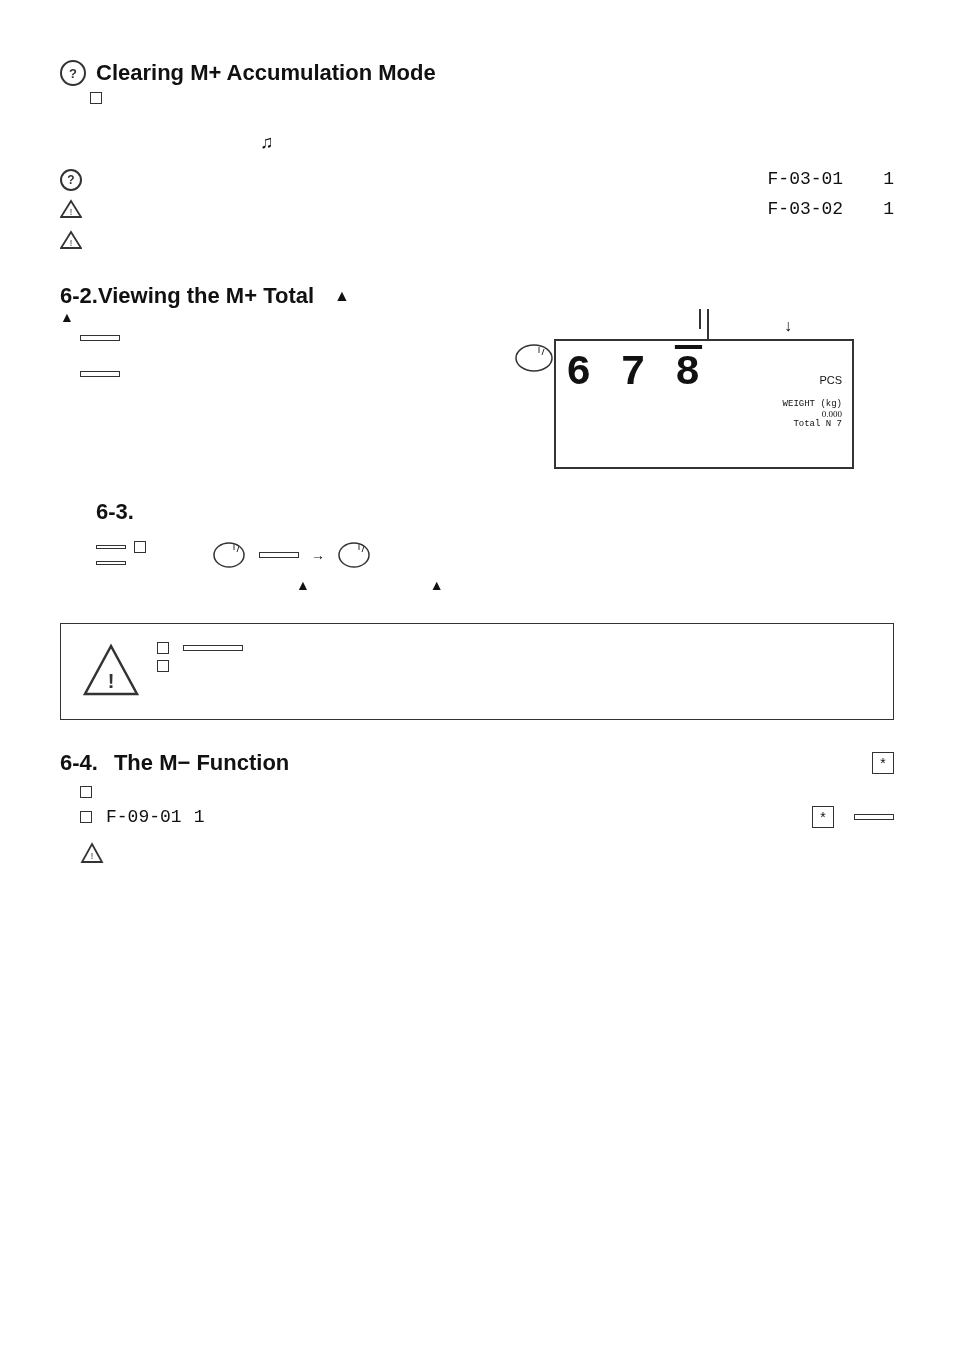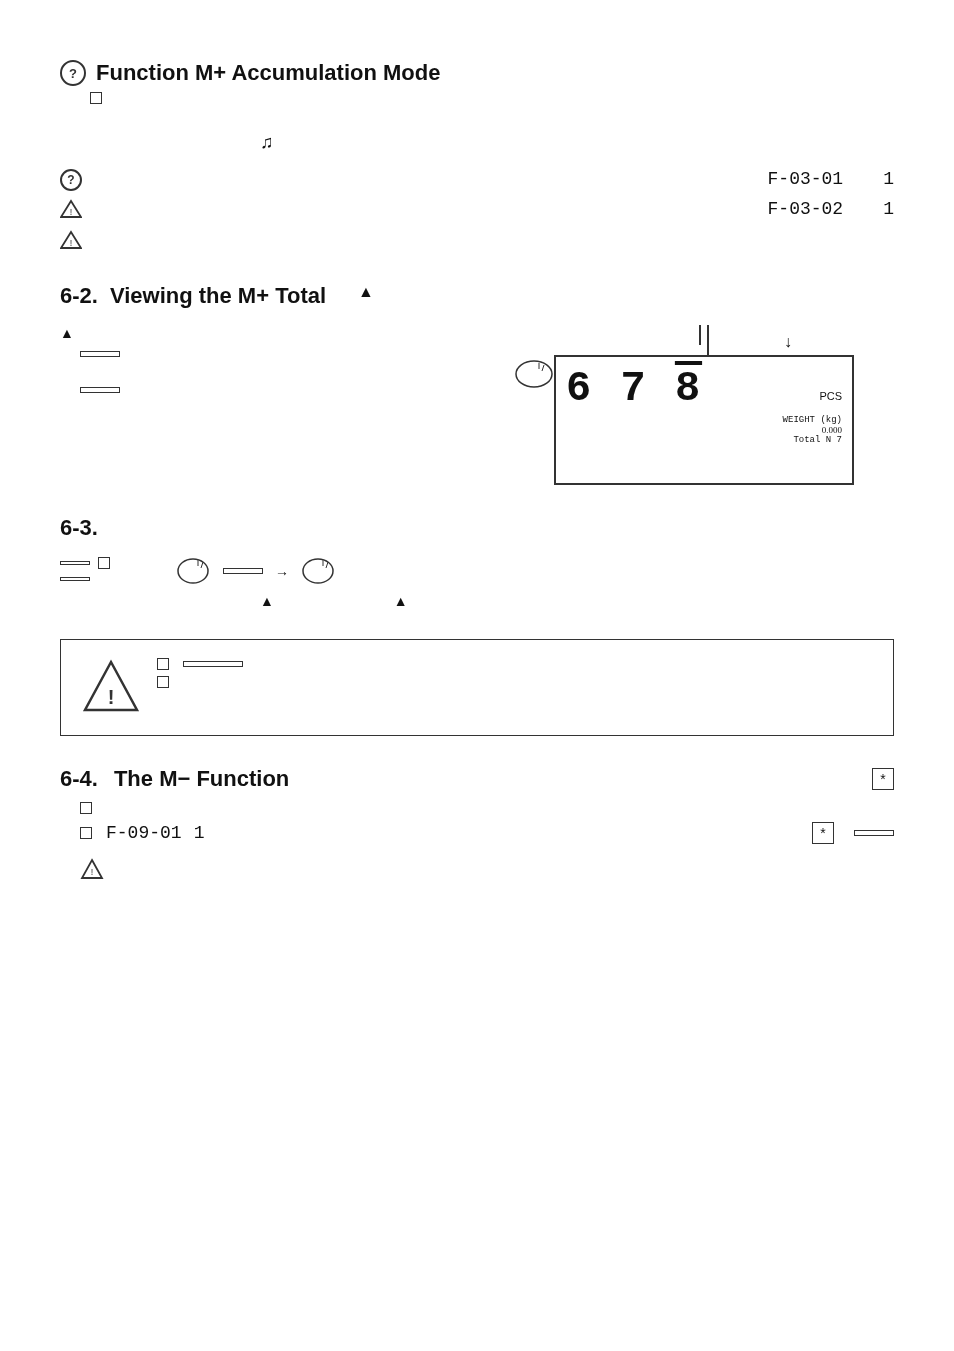--- a/index.html
+++ b/index.html
@@ -71,23 +71,22 @@
       font-size: 18px;
     }
 
     .section-62 {
       margin-top: 30px;
       margin-bottom: 20px;
     }
 
     .section-62-header {
       display: flex;
-      align-items: flex-start;
-      gap: 12px;
-      margin-bottom: 16px;
+      align-items: center;
+      gap: 0;
     }
 
     .display-box {
       border: 2px solid #333;
       width: 300px;
       height: 130px;
       position: relative;
       float: right;
       margin-right: 40px;
       margin-top: -40px;
@@ -128,20 +127,21 @@
       padding: 1px 6px;
       font-size: 11px;
       min-width: 30px;
       text-align: center;
     }
 
     .section-63 {
       clear: both;
       margin-top: 30px;
       margin-bottom: 20px;
+      margin-left: 36px;
     }
 
     .section-63-content {
       display: flex;
       align-items: flex-start;
       gap: 20px;
       margin-top: 10px;
     }
 
     .caution-box {
@@ -193,21 +193,21 @@
       display: block;
       clear: both;
     }
   </style>
 </head>
 <body>
 
 <div class="section">
   <div class="heading-row">
     <span class="icon-warning">?</span>
-    <span class="section-title bold">Function M+ Accumulation Mode</span>
+    <span class="section-title bold">Clearing M+ Accumulation Mode</span>
   </div>
   <div style="margin-left: 30px; display:flex; align-items:center; gap:6px;">
     <span class="checkbox-icon"></span>
   </div>
 </div>
 
 <div style="margin-bottom: 16px;">
   <span class="music-note">♫</span>
 </div>
 

